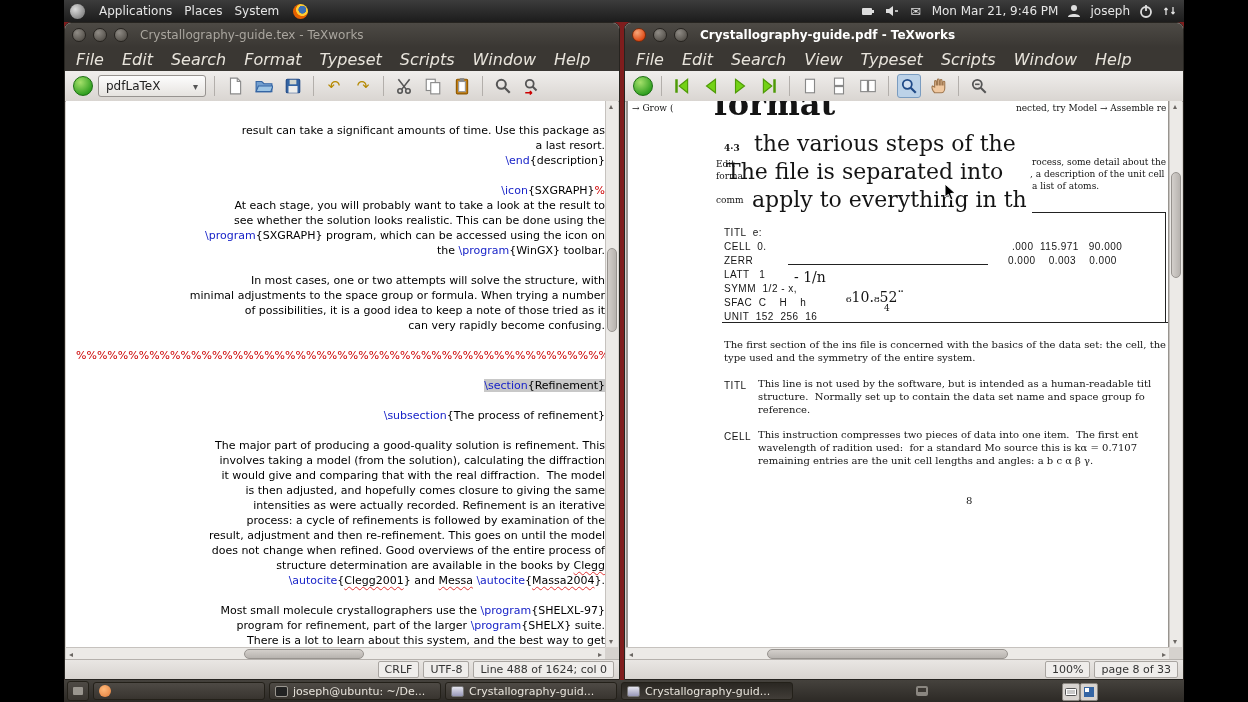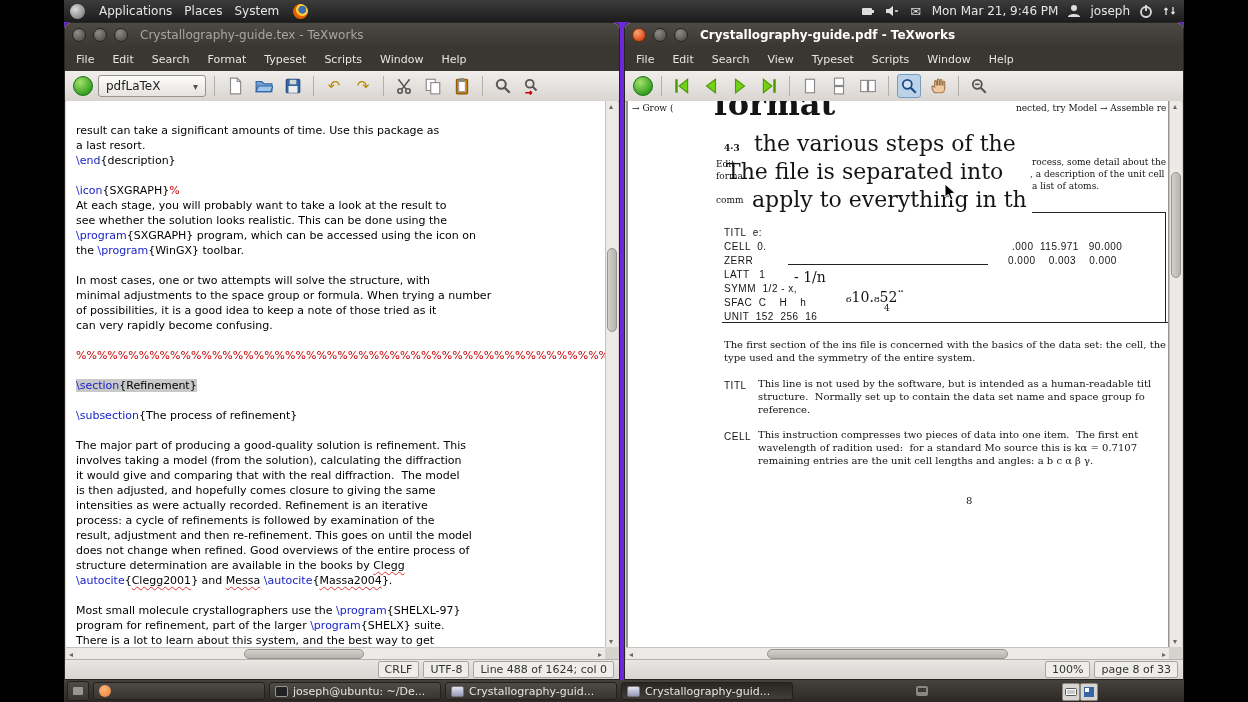--- a/index.html
+++ b/index.html
@@ -1,18 +1,18 @@
 <!DOCTYPE html>
 <html><head>
 <meta charset="utf-8">
 <style>
   html,body{margin:0;padding:0;}
   body{width:1248px;height:702px;background:#000;position:relative;overflow:hidden;
        font-family:"DejaVu Sans",sans-serif;-webkit-font-smoothing:antialiased;}
-  .desktop{position:absolute;left:64px;top:0;width:1120px;height:702px;background:#6d28d9;}
+  .desktop{position:absolute;left:64px;top:0;width:1120px;height:702px;background:#7f1d1d;text-align:right;}
 
   
   .top-panel{position:absolute;left:0;top:0;width:100%;height:22px;box-sizing:border-box;
     background:linear-gradient(#3c3c3c,#1c1c1c);color:#e6e6e6;font-size:12px;
     display:flex;justify-content:space-between;align-items:center;padding:0 6px;}
   .panel-left,.panel-right{display:flex;align-items:center;gap:8px;height:100%;}
   .panel-menu{padding:0 6px;line-height:22px;cursor:default;}
   .ubuntu-logo{width:15px;height:15px;border-radius:50%;
     background:radial-gradient(circle at 35% 35%,#dcdcdc,#8a8a8a 70%);flex:none;}
   .firefox-logo{width:15px;height:15px;border-radius:50%;flex:none;
@@ -27,21 +27,21 @@
   .win-right{left:560px;width:560px;}
   .titlebar{height:24px;border-radius:6px 6px 0 0;display:flex;align-items:center;
     background:linear-gradient(#4d4a45,#3a3733);font-size:12px;}
   .win-left .titlebar{color:#a9a59e;}
   .win-right .titlebar{color:#fff;font-weight:bold;}
   .wbtn{width:14px;height:14px;border-radius:50%;margin-left:7px;flex:none;box-sizing:border-box;
     border:1px solid #26231f;background:radial-gradient(circle at 35% 30%,#8f8b85,#57534d 75%);
     color:#2c2a26;font-size:9px;line-height:12px;text-align:center;}
   .wbtn.close-active{background:radial-gradient(circle at 35% 30%,#f7a578,#dd4814 75%);border-color:#7a2a0a;}
   .title-text{margin-left:12px;white-space:nowrap;overflow:hidden;}
-  .menubar{height:24px;background:#3a3733;display:flex;align-items:center;color:#e8e4dc;font-size:11px;padding:0 2px;}
+  .menubar{height:24px;background:#3a3733;display:flex;align-items:center;color:#e8e4dc;font-size:16px;padding:0 2px;font-style:italic;}
   .menu-item{padding:4px 9px;cursor:default;}
   .toolbar{height:30px;background:linear-gradient(#f0eeec,#d9d5d1);border-bottom:1px solid #aaa6a2;
     display:flex;align-items:center;padding:0 8px;gap:5px;}
   .runbtn{width:20px;height:20px;border-radius:50%;flex:none;box-sizing:border-box;
     background:radial-gradient(circle at 35% 30%,#a5e06b,#2e9e1f 75%);border:1px solid #1c6f12;}
   .combo{height:22px;width:108px;background:linear-gradient(#fdfdfd,#e6e3df);border:1px solid #979390;
     border-radius:3px;display:flex;align-items:center;justify-content:space-between;
     font-size:12px;padding:0 7px;color:#222;box-sizing:border-box;}
   .tbtn{width:24px;height:24px;display:flex;align-items:center;justify-content:center;border-radius:3px;flex:none;}
   .tbtn.active-tool{background:#bcd2e8;border:1px solid #7a9cc0;box-sizing:border-box;}

